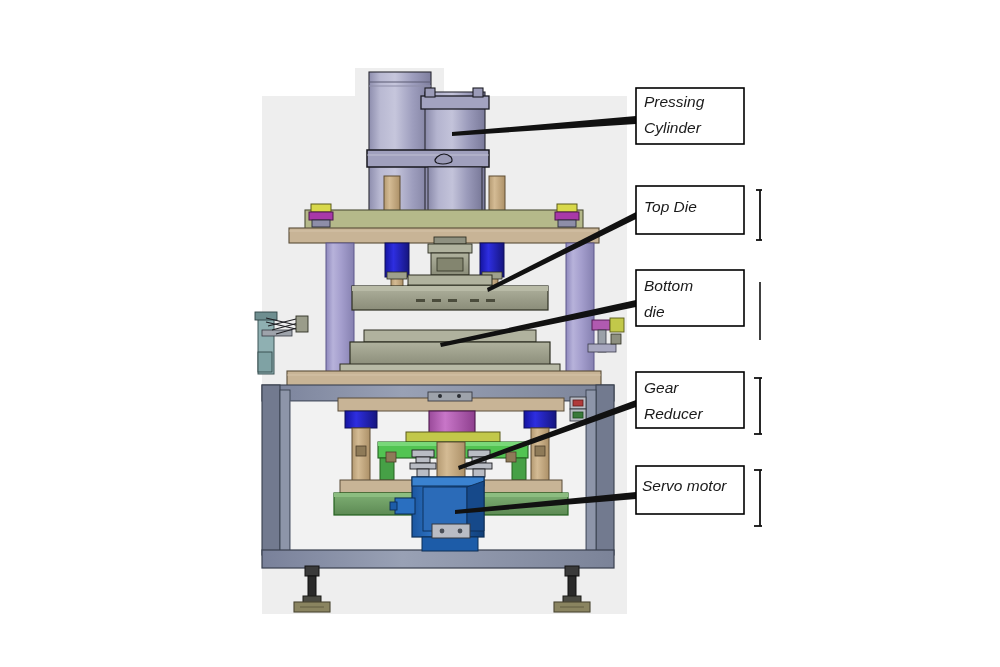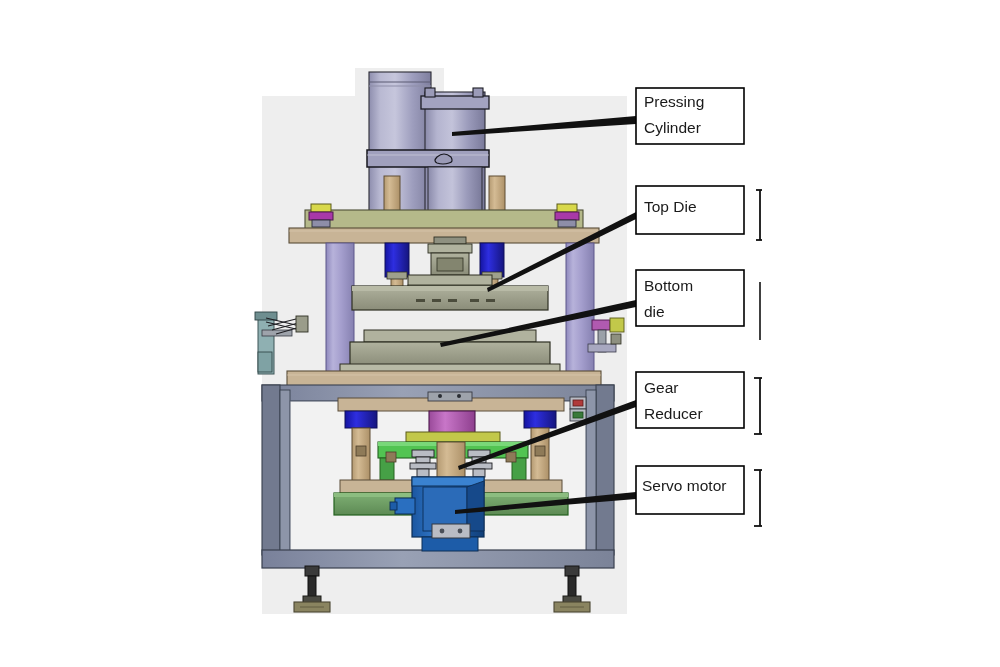--- a/index.html
+++ b/index.html
@@ -13,20 +13,21 @@
     height: 667px;
     position: relative;
     overflow: hidden;
     font-family: "Liberation Sans", sans-serif;
   }
   #stage {
     position: absolute;
     left: 0; top: 0;
     width: 1000px;
     height: 667px;
+    font-style: italic;
   }
   #stage svg {
     display: block;
   }
   .lbl-text {
     font-family: "Liberation Sans", sans-serif;
     font-size: 15.5px;
     fill: #1a1a1a;
   }
 </style>

